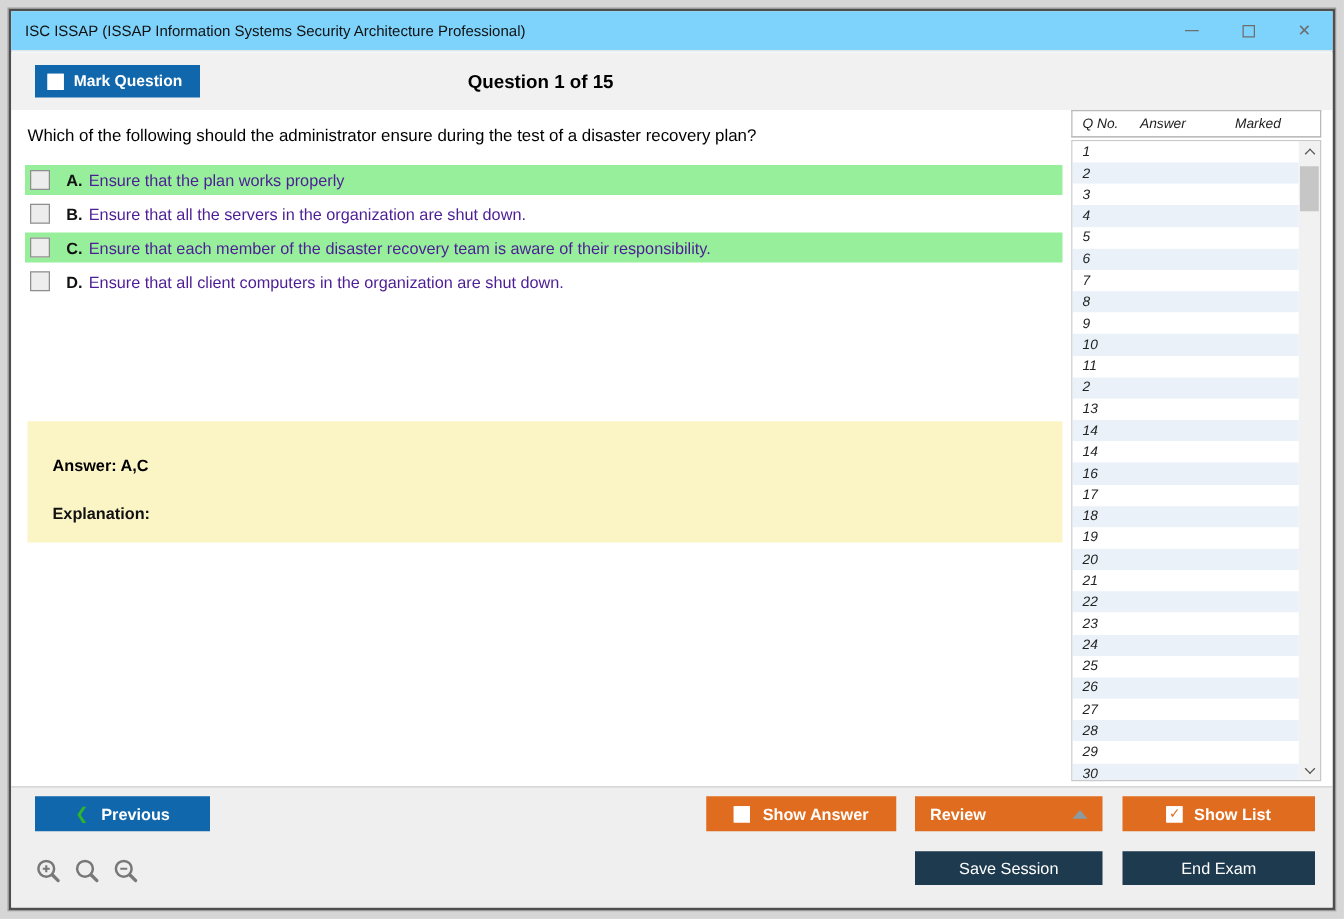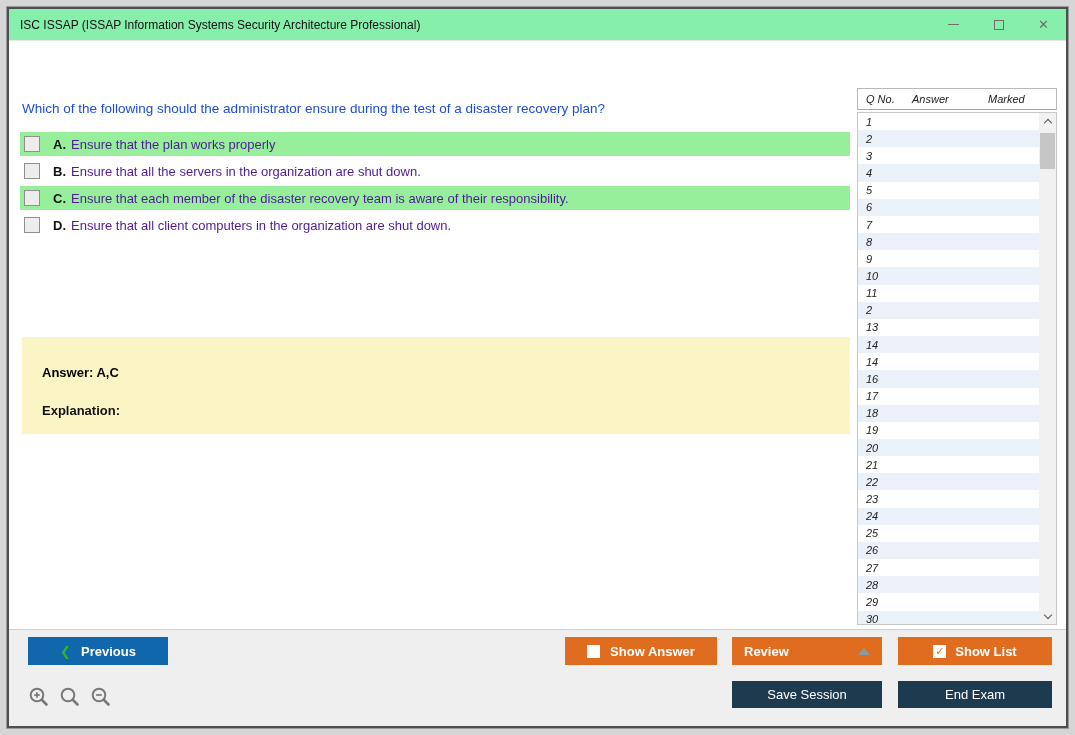--- a/index.html
+++ b/index.html
@@ -2,21 +2,21 @@
 <html><head>
 <meta charset="utf-8">
 <style>
   * { margin:0; padding:0; box-sizing:border-box; }
   html,body { width:1075px; height:735px; overflow:hidden;
     font-family:"Liberation Sans","DejaVu Sans",sans-serif; background:#d6d6d6; }
   .window { position:absolute; left:7px; top:7px; width:1061px; height:721px;
     border:2px solid #4e4e4e; background:#ffffff; box-shadow:0 0 0 1px #9a9a9a; }
 
   
-  .titlebar { position:absolute; left:0; top:0; right:0; height:32px; background:#86efac;
+  .titlebar { position:absolute; left:0; top:0; right:0; height:32px; background:#7dd3fc;
     border-bottom:1px solid #e6e6e6; display:flex; align-items:center; }
   .title-text { padding-left:11px; font-size:12px; color:#111; }
   .win-controls { margin-left:auto; display:flex; height:100%; }
   .win-btn { width:45px; height:100%; display:flex; align-items:center; justify-content:center; cursor:pointer; }
   .glyph-min { width:11px; height:0; border-top:1px solid #6e6e6e; }
   .glyph-max { width:10px; height:10px; border:1px solid #6e6e6e; }
   .glyph-close { font-size:13px; color:#6e6e6e; line-height:1; }
 
   
   .header-band { position:absolute; left:0; top:33px; right:0; height:46px; background:#f1f1f1; }
@@ -24,21 +24,21 @@
     background:#1167ac; color:#fff; font-size:12.5px; font-weight:bold;
     display:flex; align-items:center; gap:8px; cursor:pointer; }
   .cb { width:13px; height:13px; background:#fff; border:1px solid #fff; display:inline-flex;
     align-items:center; justify-content:center; font-size:11px; line-height:1; }
   .q-counter { position:absolute; left:0; right:210px; top:0; height:100%;
     display:flex; align-items:center; justify-content:center;
     font-size:15px; font-weight:bold; color:#000; }
 
   
   .main { position:absolute; left:0; top:79px; right:0; bottom:97px; background:#fff; }
-  .question-text { position:absolute; left:13px; top:13px; width:820px; font-size:13.5px; color:#1d4ed8; }
+  .question-text { position:absolute; left:13px; top:13px; width:820px; font-size:13.5px; color:#000000; }
 
   .options { position:absolute; left:11px; top:44px; width:830px; }
   .option-row { height:24px; margin-bottom:3px; display:flex; align-items:center;
     background:#ffffff; padding-left:4px; cursor:pointer; }
   .option-row.highlighted { background:#97ef9b; }
   .opt-cb { width:16px; height:16px; background:#ededed; border:1px solid #8f8f8f; flex:none; }
   .opt-letter { font-size:13px; font-weight:bold; color:#111; margin-left:13px; }
   .opt-text { font-size:13px; color:#4c1d95; margin-left:5px; }
 
   .answer-box { position:absolute; left:13px; top:249px; width:828px; height:97px;
@@ -98,20 +98,27 @@
         </div>
       <div class="win-btn">
           <span class="glyph-max"></span>
         </div>
       <div class="win-btn">
           <span class="glyph-close">✕</span>
         </div>
     </div>
   </div>
 
+  <div class="header-band">
+    <div class="mark-btn">
+      <span class="cb"></span>
+      <span>Mark Question</span>
+    </div>
+    <div class="q-counter">Question 1 of 15</div>
+  </div>
 
   <div class="main">
     <div class="question-text">Which of the following should the administrator ensure during the test of a disaster recovery plan?</div>
 
     <div class="options">
       <div class="option-row highlighted">
         <span class="opt-cb"></span>
         <span class="opt-letter">A.</span>
         <span class="opt-text">Ensure that the plan works properly</span>
       </div>

